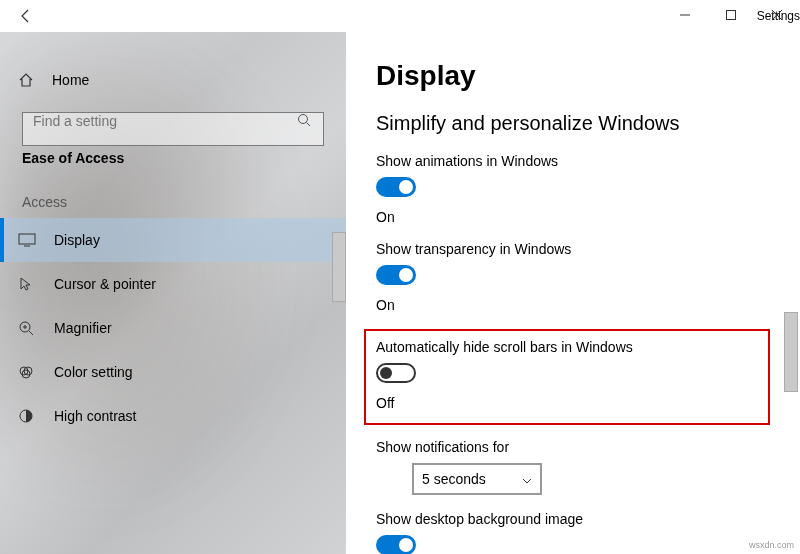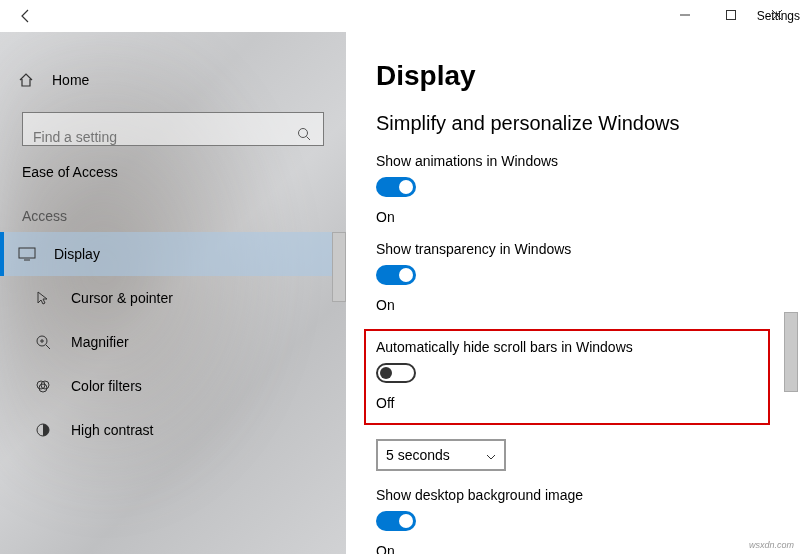--- a/index.html
+++ b/index.html
@@ -15,48 +15,48 @@
     }
     .sidebar::before {
       content: ''; position: absolute; inset: 0;
       background: radial-gradient(ellipse 280px 360px at 30% 45%, rgba(100,90,80,0.35), transparent 70%);
       filter: blur(20px);
     }
     .sidebar > * { position: relative; }
     .home { display:flex; align-items:center; height: 40px; padding-left: 18px; cursor:pointer; margin-top: 18px; }
     .home .icon { width: 20px; display:flex; align-items:center; }
     .home .label { margin-left: 14px; font-size: 14px; }
-    .searchbox { margin: 12px 22px 0 22px; border: 1px solid #7a7a7a; background: rgba(255,255,255,0.5); height: 34px; display:flex; align-items:flex-end; padding: 0 10px; }
+    .searchbox { margin: 12px 22px 0 22px; border: 1px solid #7a7a7a; background: rgba(255,255,255,0.5); height: 34px; display:flex; align-items:flex-start; padding: 0 10px; }
     .searchbox input { flex:1; border:none; outline:none; background:transparent; font-size: 14px; color:#666; }
     .searchbox .sicon { width:16px; color:#555; }
-    .cat { font-weight: 400; font-size: 14px; padding: 18px 0 0 22px; }
+    .cat { font-weight: 700; font-size: 14px; padding: 4px 0 0 22px; }
     .group-label { font-size: 14px; color:#555; padding: 28px 0 8px 22px; }
     .navlist { }
-    .navitem { display:flex; align-items:center; height:44px; padding-left:35px; cursor:pointer; }
+    .navitem { display:flex; align-items:center; height:44px; padding-left:18px; cursor:pointer; }
     .navitem .icon { width: 22px; display:flex; align-items:center; color:#333; }
     .navitem .label { margin-left: 14px; font-size: 14px; }
     .navitem.selected { background: rgba(170,200,230,0.55); border-left: 4px solid #0078d4; padding-left:14px; }
     .sidebar-scroll { position:absolute; right:0; top:200px; width:14px; height:70px; background:#c9c9c9; border:1px solid #aaa; }
     .sidebar-scroll::before { content:''; position:absolute; left:0; right:0; top:-200px; bottom:-280px; background:#eaeaea; z-index:-1; }
     .content { flex:1; padding: 28px 20px 0 30px; overflow:hidden; position:relative; }
     .content h1 { font-weight: 600; font-size: 28px; margin-bottom: 20px; }
     .content h2 { font-weight: 400; font-size: 20px; margin-bottom: 18px; }
     .setting { margin-bottom: 16px; }
     .setting .slabel { font-size: 14px; margin-bottom: 8px; }
     .toggle-row { display:flex; align-items:flex-start; gap:12px;flex-direction:column; }
     .toggle { width: 40px; height: 20px; border-radius: 10px; position:relative; cursor:pointer; }
     .toggle.on { background:#0078d4; }
     .toggle.on::after { content:''; position:absolute; right:3px; top:3px; width:14px; height:14px; border-radius:50%; background:#fff; }
     .toggle.off { background:#fff; border:2px solid #333; width:40px; height:20px; }
     .toggle.off::after { content:''; position:absolute; left:2px; top:2px; width:12px; height:12px; border-radius:50%; background:#333; }
     .tstate { font-size: 14px; }
     .highlight { border: 2px solid #d40000; padding: 8px 10px; margin-left: -12px; margin-right: 10px; }
-    .select { border:2px solid #999; height:32px; width:130px; display:flex; align-items:center; justify-content:space-between; padding:0 8px; font-size:14px; cursor:pointer; margin-top:4px; }
+    .select { border:2px solid #999; height:32px; width:130px; display:flex; align-items:center; justify-content:space-between; padding:0 8px; font-size:14px; cursor:pointer; margin-top:4px;margin-left:36px; }
     .content-scroll { position:absolute; right:2px; top:280px; width:14px; height:80px; background:#c9c9c9; border:1px solid #aaa; }
-    .watermark { position:absolute; right:6px; bottom:4px; font-size:9px; color:#999;font-style:italic; }
+    .watermark { position:absolute; right:6px; bottom:4px; font-size:9px; color:#999; }
   </style>
 </head>
 <body>
 
 <div class="titlebar">
   <div class="back">
     <svg width="16" height="16" viewBox="0 0 16 16">
         <path d="M10 2 L4 8 L10 14" stroke="#333" stroke-width="1.2" fill="none"></path>
       </svg>
   </div>
@@ -131,21 +131,21 @@
         <span class="label">Magnifier</span>
       </div>
       <div class="navitem">
         <span class="icon">
             <svg width="16" height="16" viewBox="0 0 16 16">
               <circle cx="6" cy="7" r="4" stroke="#333" fill="none"></circle>
               <circle cx="10" cy="7" r="4" stroke="#333" fill="none"></circle>
               <circle cx="8" cy="10" r="4" stroke="#333" fill="none"></circle>
             </svg>
           </span>
-        <span class="label">Color filters</span>
+        <span class="label">Color setting</span>
       </div>
       <div class="navitem">
         <span class="icon">
             <svg width="16" height="16" viewBox="0 0 16 16">
               <circle cx="8" cy="8" r="6" stroke="#333" fill="none"></circle>
               <path d="M8 2 A6 6 0 0 1 8 14 Z" fill="#333"></path>
             </svg>
           </span>
         <span class="label">High contrast</span>
       </div>
@@ -177,20 +177,21 @@
       <div class="setting" style="margin-bottom:4px">
         <div class="slabel">Automatically hide scroll bars in Windows</div>
         <div class="toggle-row">
           <div class="toggle off"></div>
           <div class="tstate">Off</div>
         </div>
       </div>
     </div>
 
     <div class="setting" style="margin-top:14px">
+      <div class="slabel">Show notifications for</div>
       <div class="select">
         <span>5 seconds</span>
         <span><svg width="10" height="6" viewBox="0 0 10 6">
               <path d="M1 1 L5 5 L9 1" stroke="#333" fill="none"></path>
             </svg></span>
       </div>
     </div>
 
     <div class="setting">
       <div class="slabel">Show desktop background image</div>

